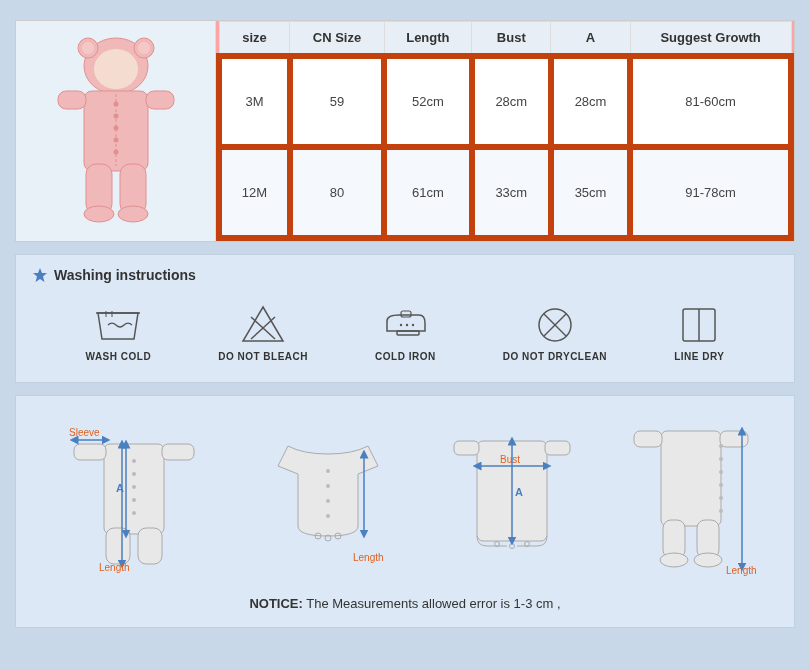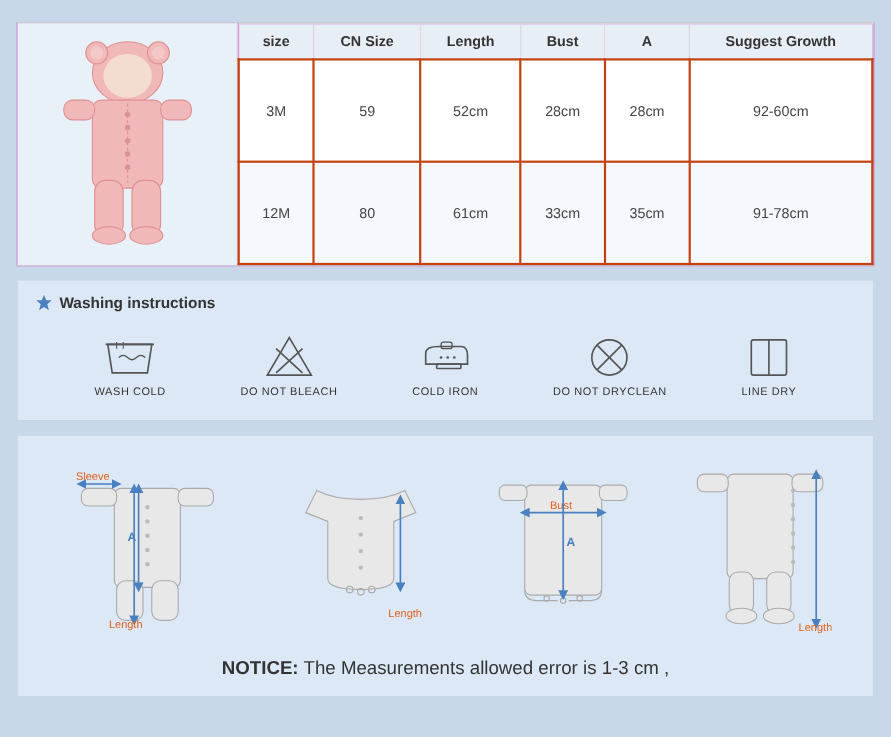--- a/index.html
+++ b/index.html
@@ -12,21 +12,21 @@
     }
     .main-container {
       width: 780px;
       margin: 20px auto;
       background: #c8d8e8;
     }
 
     
     .top-section {
       display: flex;
-      background: #d946ef;
+      background: #fca5a5;
       border: 1px solid #ccc;
       margin-bottom: 12px;
     }
     .product-image {
       width: 200px;
       min-height: 220px;
       background: #e8f0f8;
       border-right: 1px solid #ddd;
       display: flex;
       align-items: center;
@@ -41,21 +41,21 @@
     .size-table th {
       background: #e8eef5;
       border: 1px solid #ddd;
       padding: 8px 12px;
       font-size: 13px;
       font-weight: bold;
       text-align: center;
       color: #333;
     }
     .size-table td {
-      border: 2px solid #c2410c;
+      border: 6px solid #c2410c;
       padding: 8px 12px;
       font-size: 13px;
       text-align: center;
       color: #444;
     }
     .size-table tr:nth-child(odd) td {
       background: #fff;
     }
     .size-table tr:nth-child(even) td {
       background: #f5f8fc;
@@ -91,21 +91,21 @@
     }
     .wash-icon {
       width: 48px;
       height: 42px;
       display: flex;
       align-items: center;
       justify-content: center;
     }
     .wash-label {
       font-size: 10px;
-      font-weight: normal;
+      font-weight: bold;
       color: #333;
       letter-spacing: 0.5px;
     }
 
     
     .measurement-section {
       background: #dce8f5;
       border: 1px solid #c0d0e0;
       padding: 12px 16px;
     }
@@ -116,21 +116,21 @@
       padding: 8px 0;
     }
     .diagram-item {
       display: flex;
       flex-direction: column;
       align-items: center;
       position: relative;
     }
     .notice-text {
       text-align: center;
-      font-size: 17px;
+      font-size: 13px;
       color: #333;
       margin-top: 10px;
       line-height: 1.6;
     }
     .notice-label {
       font-weight: bold;
     }
   </style>
 </head>
 <body>
@@ -184,21 +184,21 @@
             <th>Suggest Growth</th>
           </tr>
       </thead>
       <tbody id="size-table-body">
           <tr>
             <td>3M</td>
             <td>59</td>
             <td>52cm</td>
             <td>28cm</td>
             <td>28cm</td>
-            <td>92-60cm</td>
+            <td>81-60cm</td>
           </tr>
           <tr>
             <td>12M</td>
             <td>80</td>
             <td>61cm</td>
             <td>33cm</td>
             <td>35cm</td>
             <td>91-78cm</td>
           </tr>
         </tbody>

